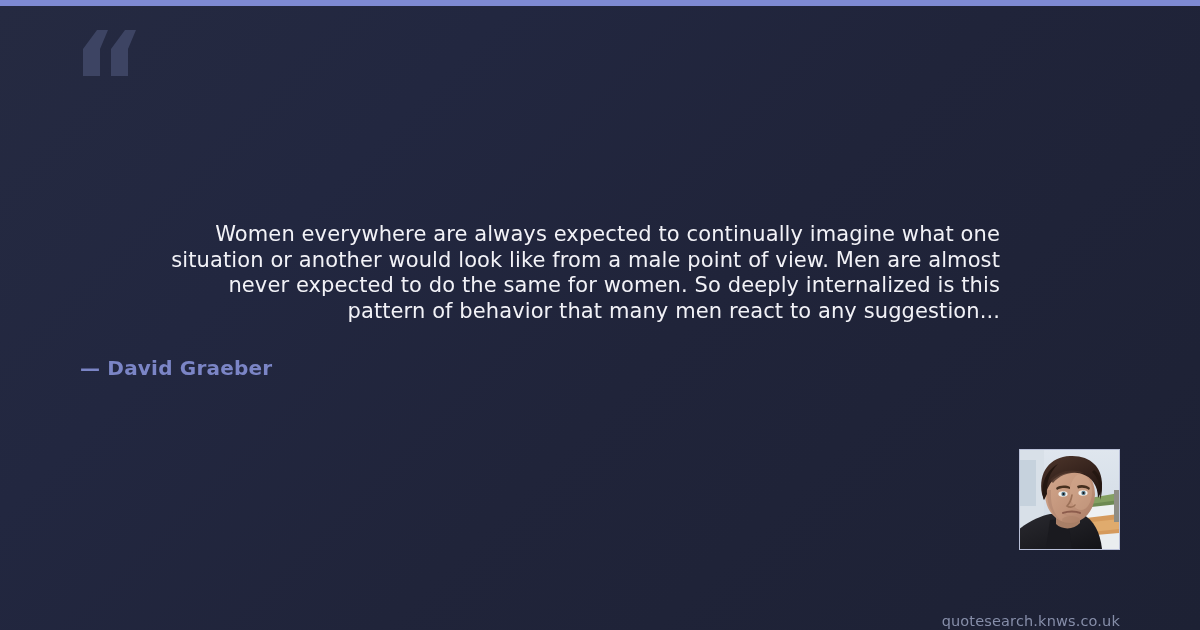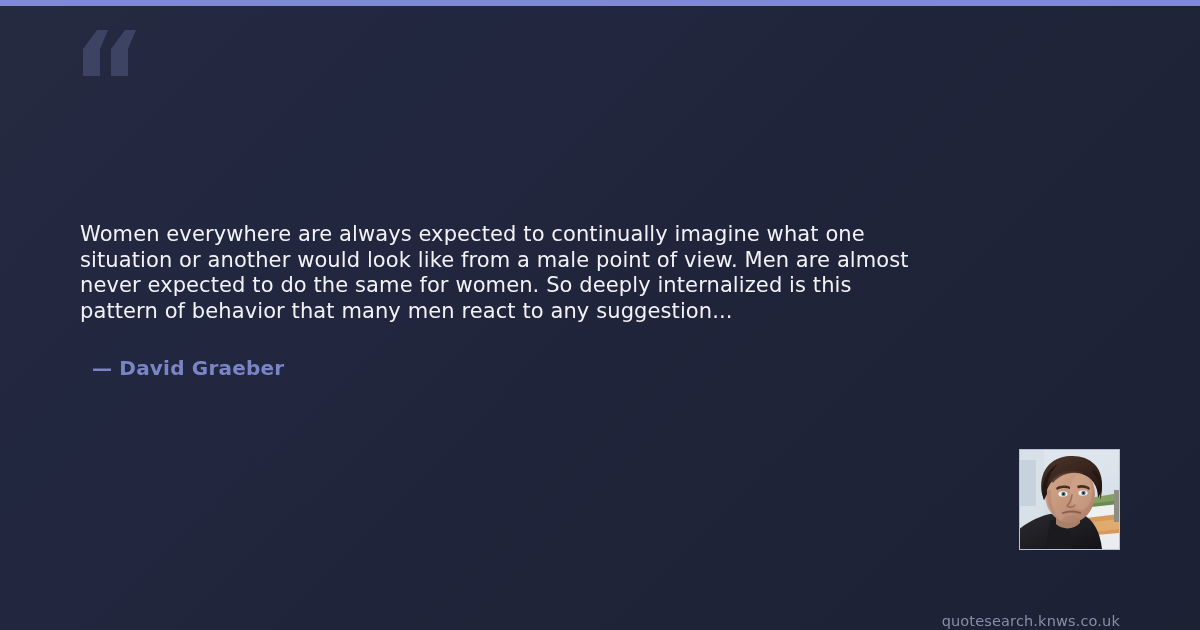--- a/index.html
+++ b/index.html
@@ -44,20 +44,21 @@
     height: 60px;
   }
   .quote-mark svg { display: block; }
 
   
   .quote-block {
     position: absolute;
     left: 80px;
     top: 222px;
     width: 920px;
+    text-align: right;
   }
   .quote-text {
     margin: 0;
     color: #f2f2f7;
     font-size: 21px;
     line-height: 25.6px;
     font-weight: 400;
     letter-spacing: 0.1px;
     white-space: pre-line;
   }
@@ -121,21 +122,21 @@
   </div>
 
   <div class="quote-block">
     <p class="quote-text" style="color: rgb(242, 242, 247);">Women everywhere are always expected to continually imagine what one
 situation or another would look like from a male point of view. Men are almost
 never expected to do the same for women. So deeply internalized is this
 pattern of behavior that many men react to any suggestion...</p>
   </div>
 
   <div class="attribution">
-    <p class="attribution-text" style="color: rgb(123, 133, 198); margin-left: 12px;">— David Graeber</p>
+    <p class="attribution-text" style="color: rgb(123, 133, 198);">— David Graeber</p>
   </div>
 
   <div class="author-photo" style="border-color: rgb(185, 192, 216);">
     <svg width="99" height="99" viewBox="0 0 99 99" xmlns="http://www.w3.org/2000/svg">
       <defs>
         <linearGradient id="skyg" x1="0" y1="0" x2="0" y2="1">
           <stop offset="0%" stop-color="#dfe6ee"></stop>
           <stop offset="100%" stop-color="#cdd7e2"></stop>
         </linearGradient>
         <linearGradient id="sking" x1="0" y1="0" x2="1" y2="1">

